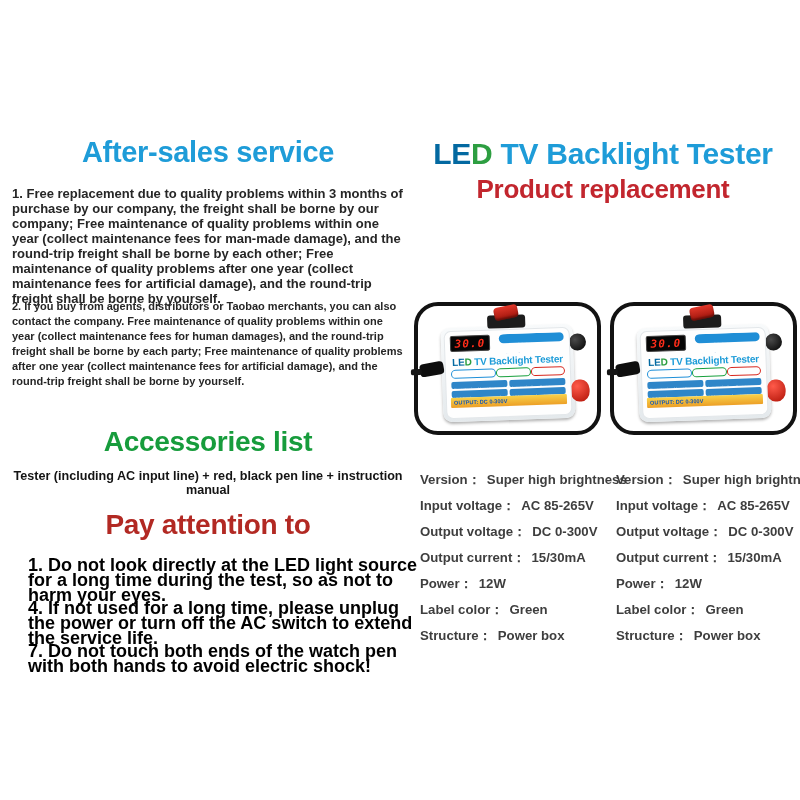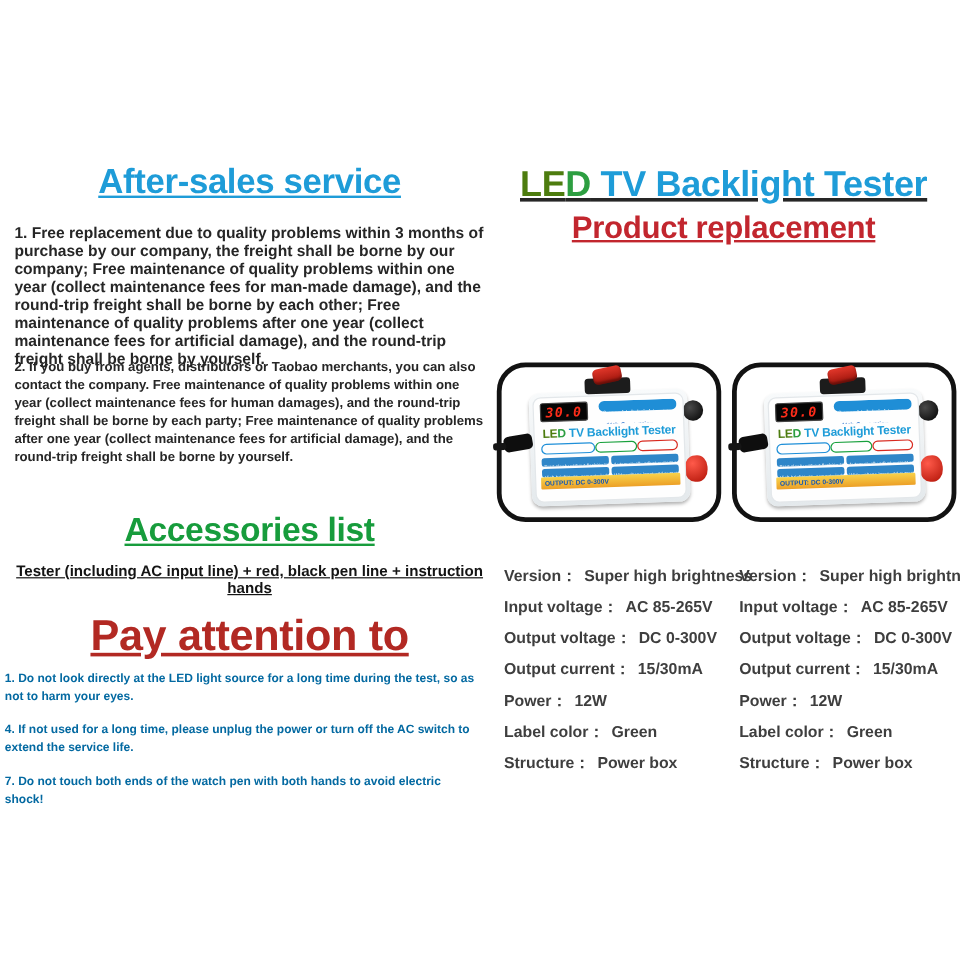--- a/index.html
+++ b/index.html
@@ -3,37 +3,37 @@
 <meta charset="utf-8">
 <style>
   html,body{margin:0;padding:0;}
   body{
     width:800px;height:800px;position:relative;overflow:hidden;
     background:#ffffff;
     font-family:"Liberation Sans",sans-serif;
     color:#262626;
   }
   .abs{position:absolute;font-weight:bold;}
-  .center{text-align:center;text-decoration:underline;}
+  .center{text-align:center;}
 
   
   .h1{font-weight:bold;letter-spacing:-0.3px;}
   #after-title{left:12px;top:136px;width:392px;font-size:29px;color:#1e9cd8;}
   #p1{left:12px;top:186px;width:392px;font-size:13px;line-height:15px;}
   #p2{left:12px;top:299px;width:392px;font-size:11px;line-height:15px;}
   #acc-title{left:12px;top:426px;width:392px;font-size:28px;color:#179c3c;text-align:center;}
   #acc-text{left:10px;top:469px;width:396px;font-size:12.6px;font-weight:bold;color:#141414;}
-  #att-title{left:12px;top:509px;width:392px;font-size:36px;color:#b22923;}
-  .att-item{left:4px;width:392px;font-size:10px;font-weight:bold;line-height:15px;color:#0369a1;}
+  #att-title{left:12px;top:509px;width:392px;font-size:28px;color:#b22923;}
+  .att-item{left:28px;width:392px;font-size:18px;font-weight:bold;line-height:15px;color:#000000;}
   #att1{top:558px;} #att2{top:601px;} #att3{top:644px;}
 
   
   #r-title{left:408px;top:137px;width:390px;font-size:30px;font-weight:bold;letter-spacing:-0.3px;}
   #r-sub{left:408px;top:174px;width:390px;font-size:26px;font-weight:bold;color:#c2262e;letter-spacing:-0.3px;}
-  .t-red{color:#4d7c0f;} .t-green{color:#2d9e41;} .t-blue{color:#1e9cd8;}
+  .t-red{color:#0369a1;} .t-green{color:#2d9e41;} .t-blue{color:#1e9cd8;}
 
   
   .photo{
     position:absolute;top:302px;width:187px;height:133px;box-sizing:border-box;
     border:4px solid #121212;border-radius:24px;background:#fff;
   }
   #photo-left{left:414px;} #photo-right{left:610px;}
 
   .device{
     position:absolute;left:24px;top:20px;width:132px;height:94px;
@@ -94,21 +94,21 @@
   .spec-row .val{margin-left:6px;}
 </style>
 </head>
 <body>
 
 <div id="after-title" class="abs h1 center">After-sales service</div>
 <div id="p1" class="abs">1. Free replacement due to quality problems within 3 months of purchase by our company, the freight shall be borne by our company; Free maintenance of quality problems within one year (collect maintenance fees for man-made damage), and the round-trip freight shall be borne by each other; Free maintenance of quality problems after one year (collect maintenance fees for artificial damage), and the round-trip freight shall be borne by yourself.</div>
 <div id="p2" class="abs">2. If you buy from agents, distributors or Taobao merchants, you can also contact the company. Free maintenance of quality problems within one year (collect maintenance fees for human damages), and the round-trip freight shall be borne by each party; Free maintenance of quality problems after one year (collect maintenance fees for artificial damage), and the round-trip freight shall be borne by yourself.</div>
 
 <div id="acc-title" class="abs h1 center">Accessories list</div>
-<div id="acc-text" class="abs center">Tester (including AC input line) + red, black pen line + instruction hands</div>
+<div id="acc-text" class="abs center">Tester (including AC input line) + red, black pen line + instruction manual</div>
 
 <div id="att-title" class="abs h1 center">Pay attention to</div>
 <div id="att1" class="abs att-item">1. Do not look directly at the LED light source for a long time during the test, so as not to harm your eyes.</div>
 <div id="att2" class="abs att-item">4. If not used for a long time, please unplug the power or turn off the AC switch to extend the service life.</div>
 <div id="att3" class="abs att-item">7. Do not touch both ends of the watch pen with both hands to avoid electric shock!</div>
 
 <div id="r-title" class="abs center">
   <span class="t-red">LE</span><span class="t-green">D</span><span class="t-blue"> TV Backlight Tester</span>
 </div>
 <div id="r-sub" class="abs center">Product replacement</div>

